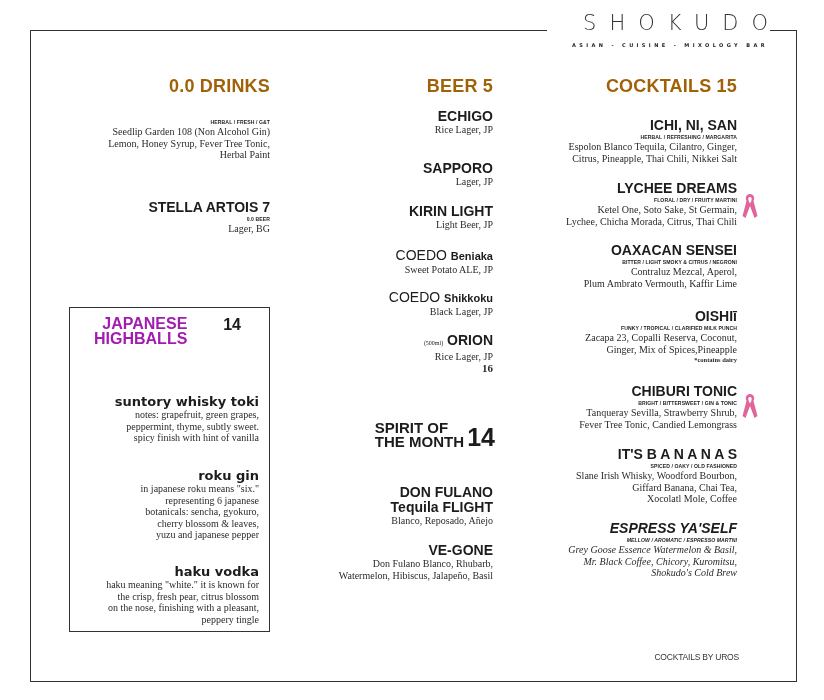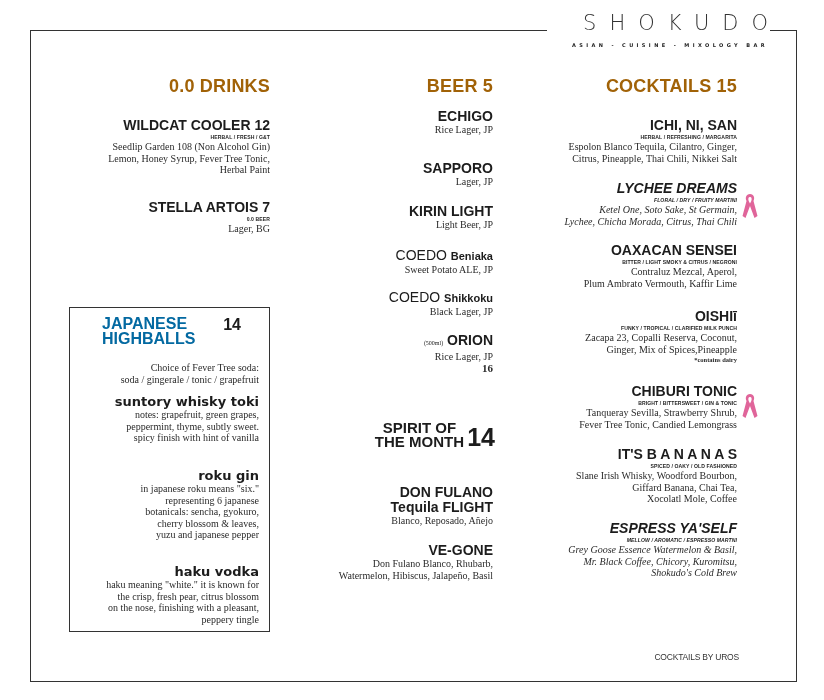--- a/index.html
+++ b/index.html
@@ -14,21 +14,21 @@
   .logo-name { font-family:"DejaVu Sans", sans-serif; font-weight:200; font-size:21px; letter-spacing:13px; color:#333; line-height:26px; margin-right:-13px; }
   .logo-sub { font-family:"DejaVu Sans", sans-serif; font-weight:bold; font-size:5px; letter-spacing:3.4px; color:#222; margin-top:6px; }
 
   .col { position:absolute; text-align:right; }
   .sec-title { font-family:"Liberation Sans", sans-serif; font-weight:bold; font-size:18px; letter-spacing:0.2px; color:#a16207; }
   .item-name { font-family:"Liberation Sans", sans-serif; font-weight:bold; font-size:14px; line-height:15px; color:#1c1c1c; }
   .tag { font-family:"Liberation Sans", sans-serif; font-weight:bold; font-size:6px; line-height:8px; transform:scaleX(0.85); transform-origin:right; color:#1c1c1c; letter-spacing:0.1px; }
   .desc { font-family:"Liberation Serif", serif; font-size:10px; line-height:11.5px; color:#2a2a2a; }
 
   .box { position:absolute; left:69px; top:307px; width:201px; height:325px; border:1.5px solid #333; box-sizing:border-box; }
-  .hb-title { position:absolute; left:32px; top:8px; font-weight:bold; font-size:16px; line-height:15px; color:#0369a1; text-align:left; }
+  .hb-title { position:absolute; left:24px; top:8px; font-weight:bold; font-size:16px; line-height:15px; color:#a21caf; text-align:right; }
   .hb-price { position:absolute; right:28px; top:8px; font-weight:bold; font-size:16px; color:#1c1c1c; }
   .hb-name { font-family:"DejaVu Sans", sans-serif; font-weight:bold; font-size:13px; line-height:15px; color:#1c1c1c; }
 
   .ribbon { position:absolute; width:18px; height:28px; }
   .footer-credit { position:absolute; right:85px; top:652px; font-size:8.5px; letter-spacing:-0.2px; color:#333; }
   .small { font-size:6px; font-family:"Liberation Serif", serif; }
 </style>
 </head>
 <body>
 
@@ -40,43 +40,38 @@
 
 <div class="logo">
   <div class="logo-name">SHOKUDO</div>
   <div class="logo-sub">ASIAN - CUISINE - MIXOLOGY BAR</div>
 </div>
 
 <div class="col" style="left:90px; top:76px; width:180px;">
   <div class="sec-title">0.0 DRINKS</div>
 </div>
 <div class="col" style="left:80px; top:118px; width:190px;">
-  <div class="item-name">WILDCAT COOLER 12</div>
   <div class="tag">HERBAL / FRESH / G&amp;T</div>
   <div class="desc">Seedlip Garden 108 (Non Alcohol Gin)</div>
   <div class="desc">Lemon, Honey Syrup, Fever Tree Tonic,</div>
   <div class="desc">Herbal Paint</div>
 </div>
 <div class="col" style="left:80px; top:200px; width:190px;">
   <div class="item-name">STELLA ARTOIS 7</div>
   <div class="tag">0.0 BEER</div>
   <div class="desc">Lager, BG</div>
 </div>
 
 <div class="box">
   <div class="hb-title">
     <div>JAPANESE</div>
     <div>HIGHBALLS</div>
   </div>
   <div class="hb-price">14</div>
 
-  <div class="col" style="right:10px; top:54px;">
-    <div class="desc">Choice of Fever Tree soda:</div>
-    <div class="desc">soda / gingerale / tonic / grapefruit</div>
-  </div>
 
   <div class="col" style="right:10px; top:86px; white-space:nowrap;">
     <div class="hb-name">suntory whisky toki</div>
     <div class="desc">notes: grapefruit, green grapes,</div>
     <div class="desc">peppermint, thyme, subtly sweet.</div>
     <div class="desc">spicy finish with hint of vanilla</div>
   </div>
 
   <div class="col" style="right:10px; top:160px; white-space:nowrap;">
     <div class="hb-name">roku gin</div>
@@ -119,21 +114,21 @@
   <div class="item-name"><span style="font-weight:normal; font-size:14px;">COEDO</span> <span style="font-size:11px;">Shikkoku</span></div>
   <div class="desc">Black Lager, JP</div>
 </div>
 <div class="col" style="left:360px; top:333px; width:133px;">
   <div class="item-name"><span class="small" style="font-weight:normal;">(500ml)</span> <span>ORION</span></div>
   <div class="desc">Rice Lager, JP</div>
   <div class="desc" style="font-weight:bold; font-size:11px; line-height:10px;">16</div>
 </div>
 
 <div style="position:absolute; left:350px; top:421px; width:145px; height:36px;">
-  <div style="position:absolute; right:31px; top:0; text-align:center; font-weight:bold; font-size:15px; line-height:14px; color:#1c1c1c;">
+  <div style="position:absolute; right:31px; top:0; text-align:left; font-weight:bold; font-size:15px; line-height:14px; color:#1c1c1c;">
     <div>SPIRIT OF</div>
     <div>THE MONTH</div>
   </div>
   <div style="position:absolute; right:0; top:2px; font-weight:bold; font-size:25px; color:#1c1c1c;">14</div>
 </div>
 <div class="col" style="left:340px; top:485px; width:153px;">
   <div class="item-name">DON FULANO</div>
   <div class="item-name">Tequila FLIGHT</div>
   <div class="desc">Blanco, Reposado, Añejo</div>
 </div>
@@ -147,21 +142,21 @@
   <div class="sec-title">COCKTAILS 15</div>
 </div>
 
 <div class="col" style="left:540px; top:118px; width:197px; white-space:nowrap;">
   <div class="item-name">ICHI, NI, SAN</div>
   <div class="tag">HERBAL / REFRESHING / MARGARITA</div>
   <div class="desc">Espolon Blanco Tequila, Cilantro, Ginger,</div>
   <div class="desc">Citrus, Pineapple, Thai Chili, Nikkei Salt</div>
 </div>
 
-<div class="col" style="left:540px; top:181px; width:197px; white-space:nowrap;font-style:italic;">
+<div class="col" style="left:540px; top:181px; width:197px; white-space:nowrap;">
   <div class="item-name">LYCHEE DREAMS</div>
   <div class="tag">FLORAL / DRY / FRUITY MARTINI</div>
   <div class="desc">Ketel One, Soto Sake, St Germain,</div>
   <div class="desc">Lychee, Chicha Morada, Citrus, Thai Chili</div>
 </div>
 
 <div class="col" style="left:540px; top:243px; width:197px; white-space:nowrap;">
   <div class="item-name">OAXACAN SENSEI</div>
   <div class="tag">BITTER / LIGHT SMOKY &amp; CITRUS / NEGRONI</div>
   <div class="desc">Contraluz Mezcal, Aperol,</div>

